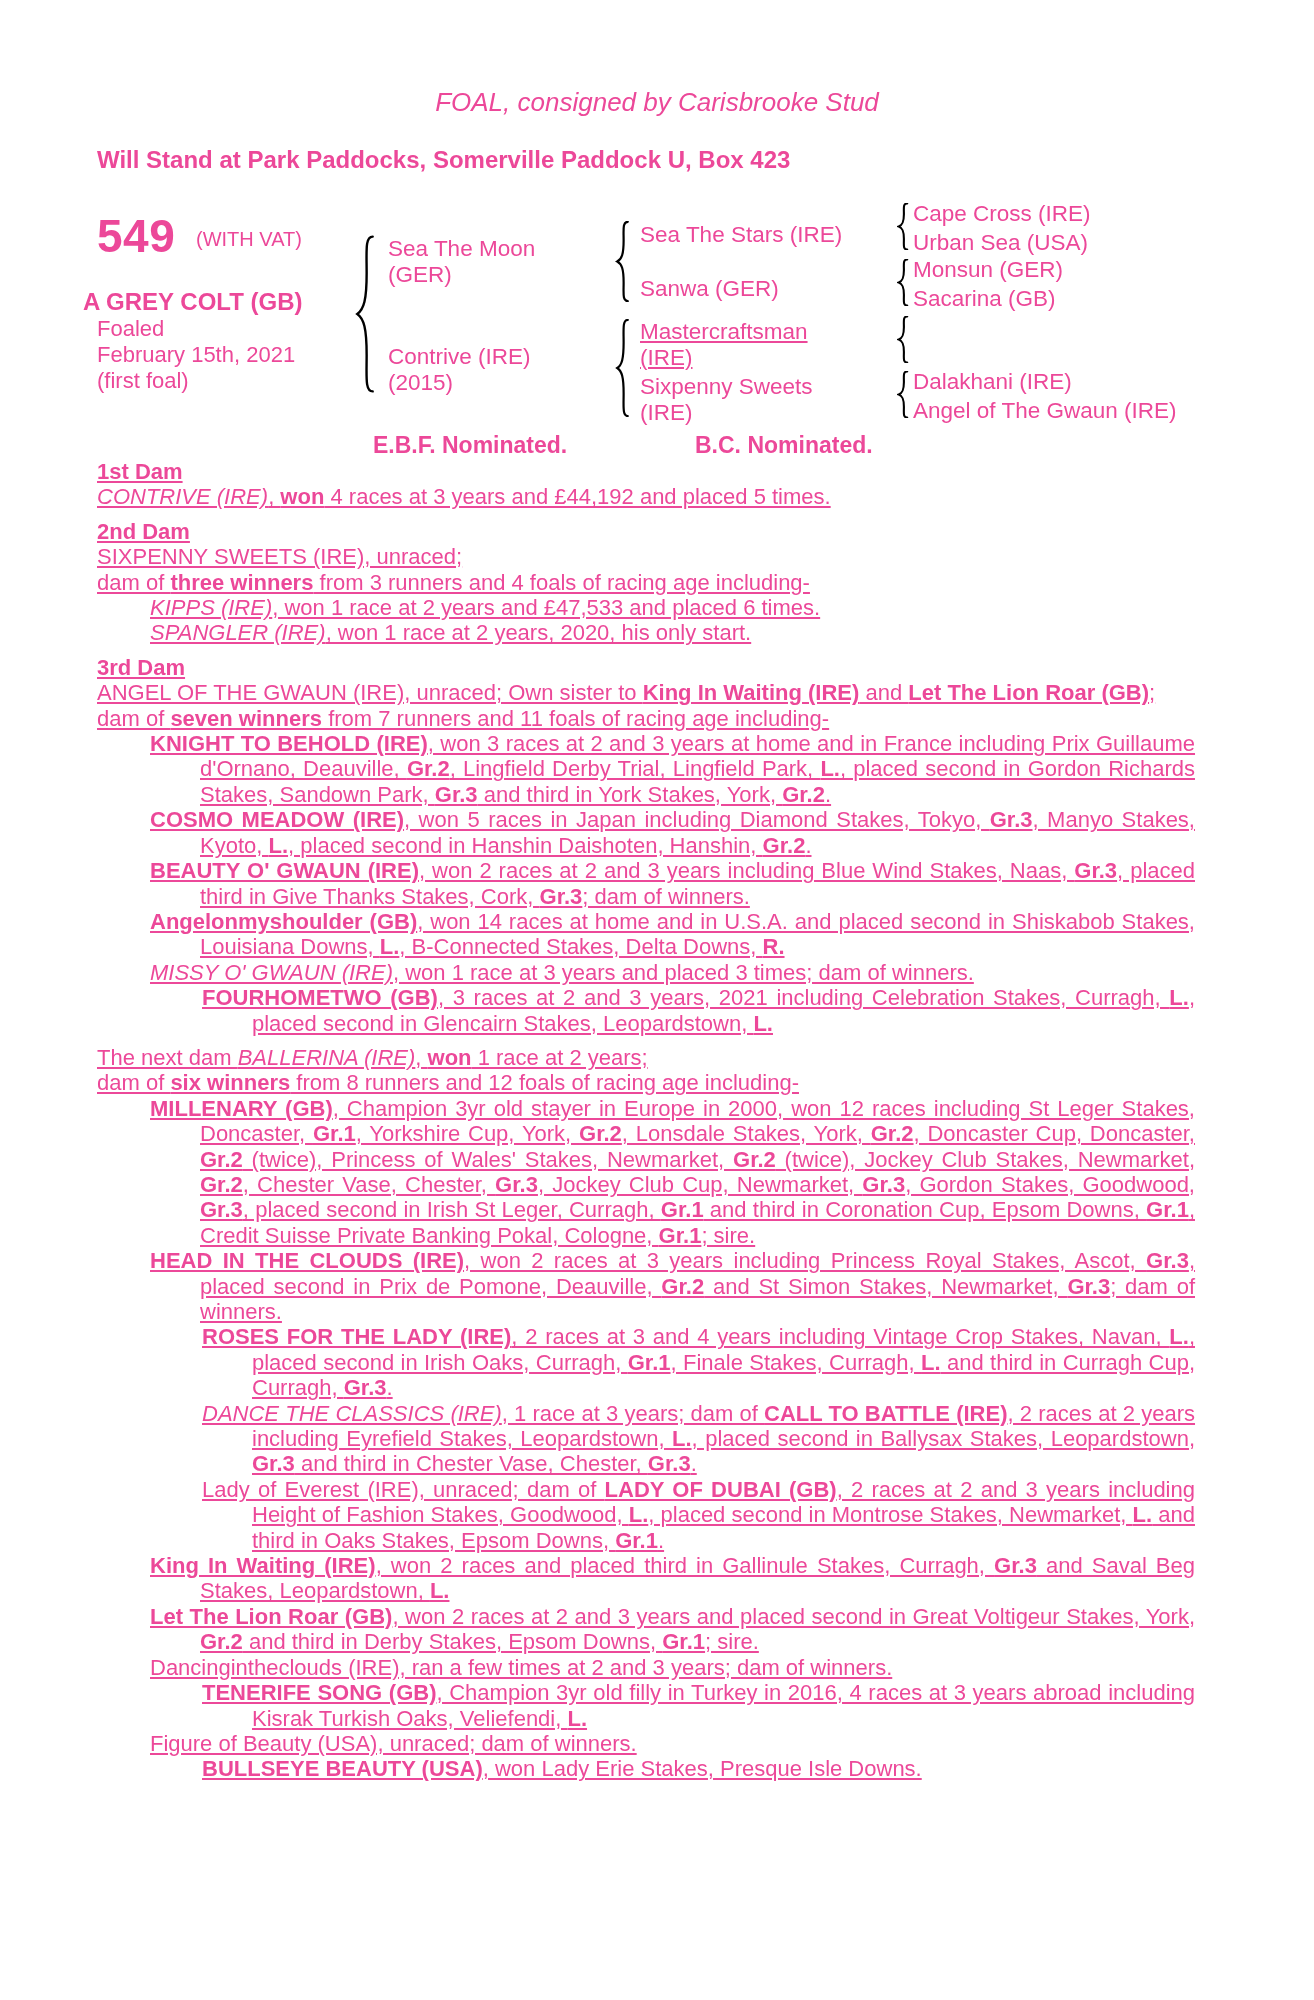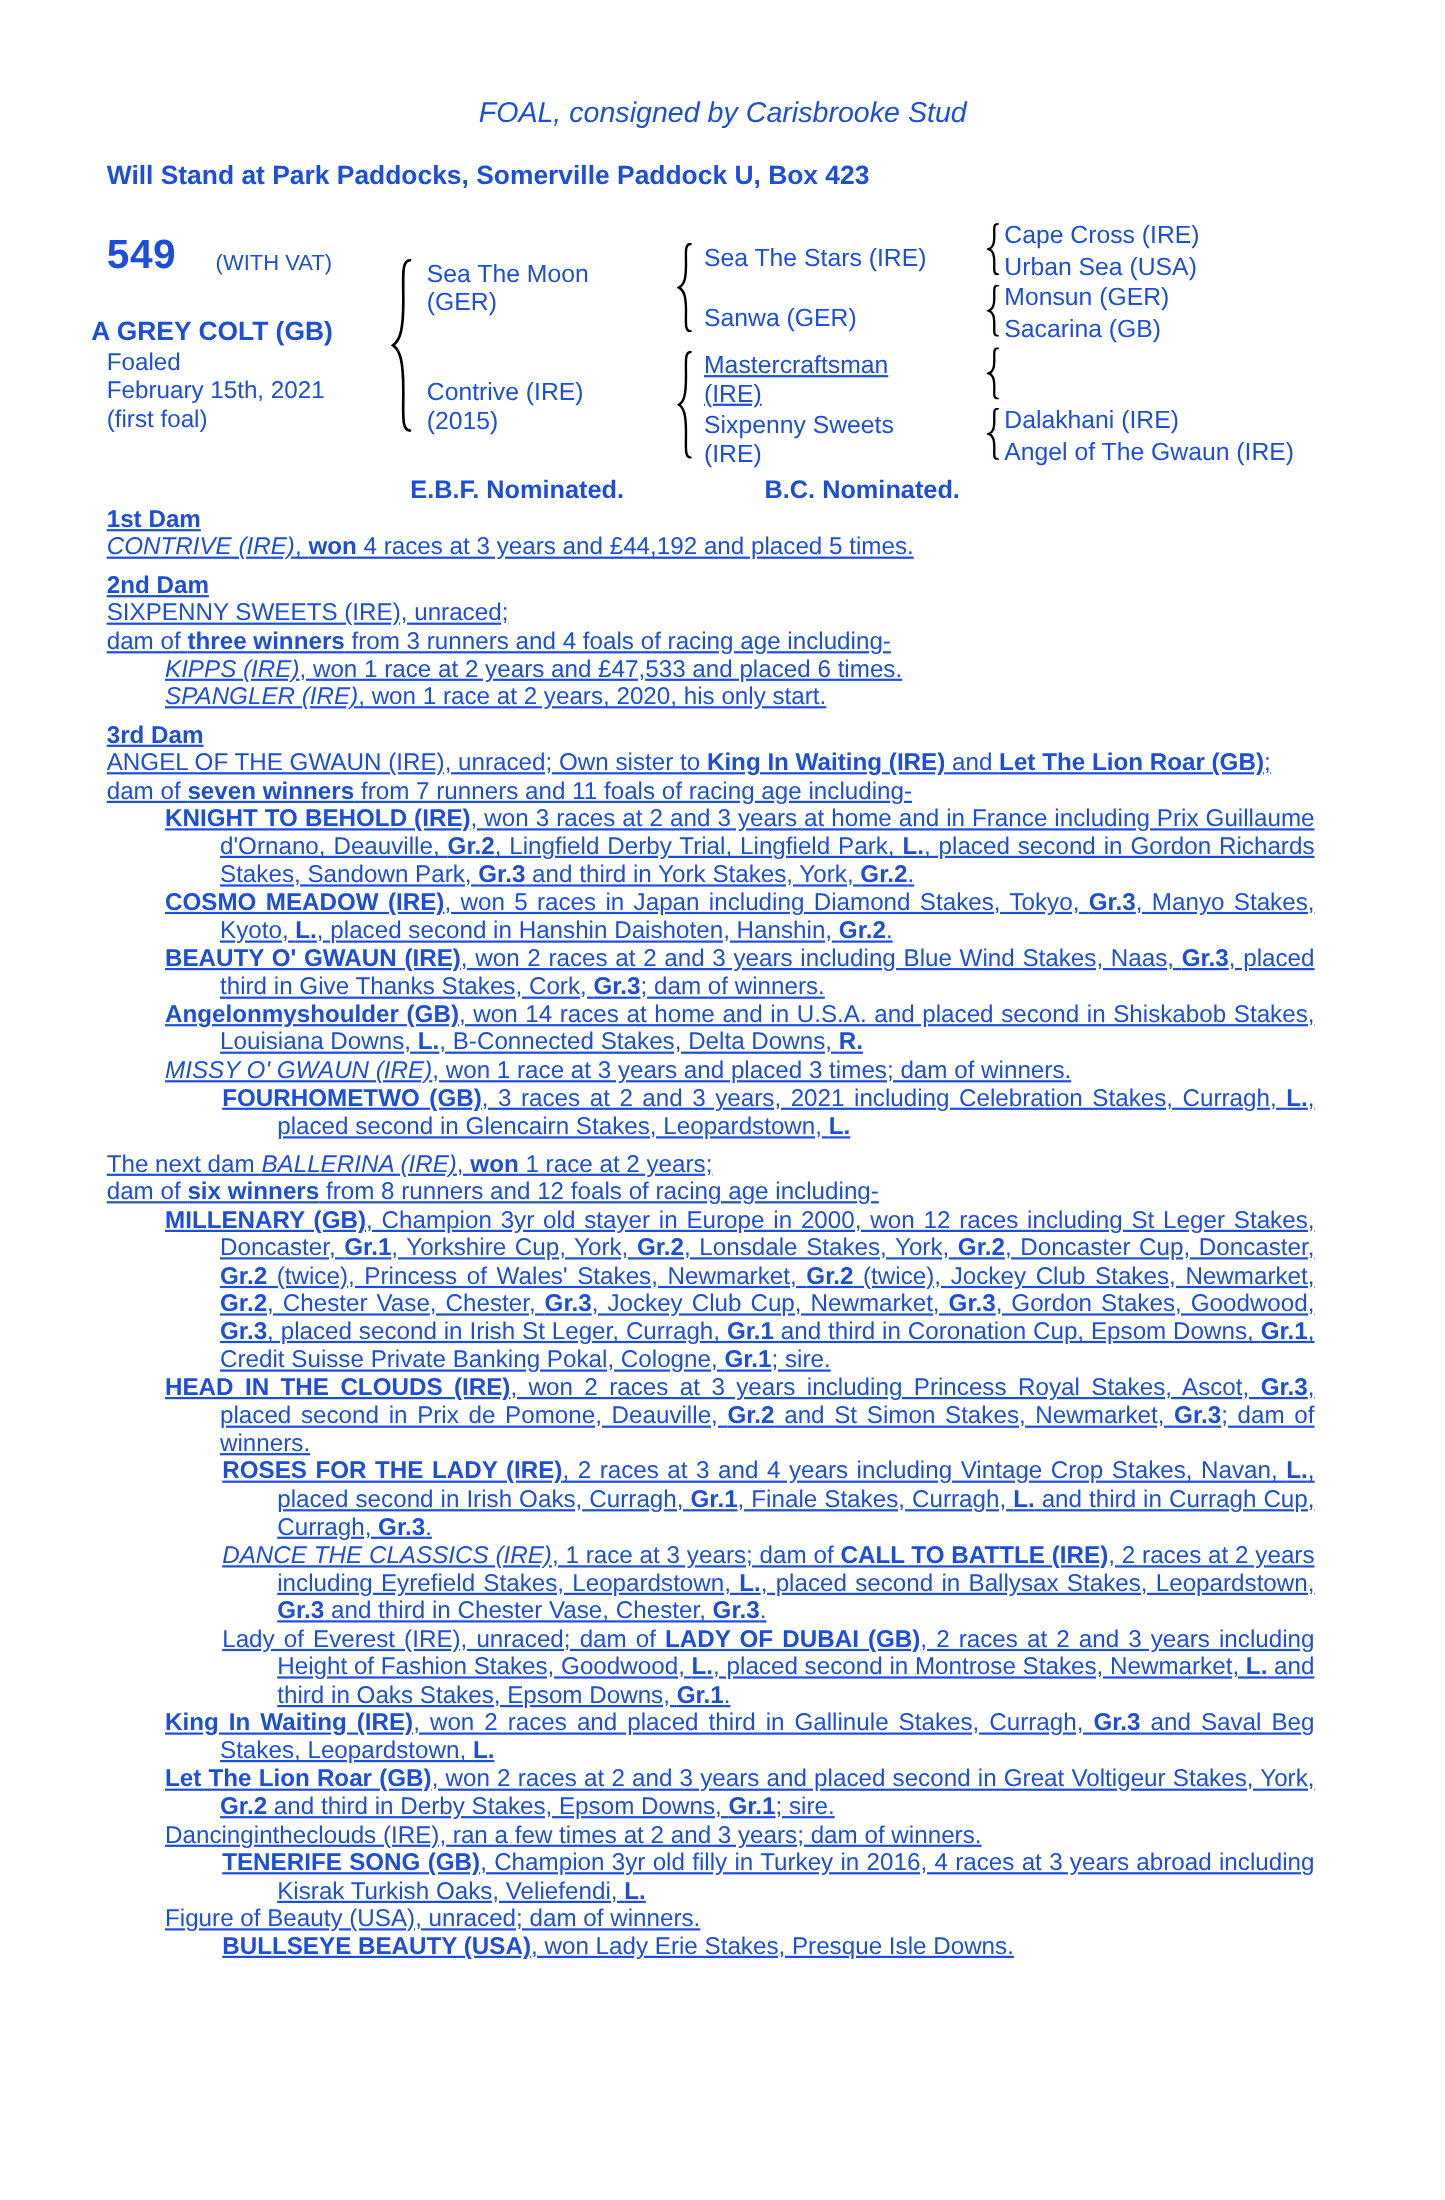--- a/index.html
+++ b/index.html
@@ -1,24 +1,24 @@
 <!DOCTYPE html>
 <html><head>
 <meta charset="utf-8">
 <style>
   html,body{margin:0;padding:0;background:#e8e8e8;}
   .sheet{
     position:relative; width:1314px; height:2000px; background:#ffffff;
-    font-family:"Liberation Sans","DejaVu Sans",sans-serif; color:#1d4ed8;
+    font-family:"Liberation Sans","DejaVu Sans",sans-serif; color:#ec4899;
     margin:0 auto; overflow:hidden;
   }
   .abs{position:absolute;}
   .page-title{top:88px; left:0; width:100%; text-align:center; font-style:italic; font-size:26px; line-height:1.1;}
   .stand-line{top:147px; left:97px; font-weight:bold; font-size:24px; line-height:1.1;}
-  .lot-number{top:213px; left:97px; font-weight:bold; font-size:37px; line-height:1; letter-spacing:0.5px;}
+  .lot-number{top:213px; left:97px; font-weight:bold; font-size:46px; line-height:1; letter-spacing:0.5px;}
   .vat-note{top:228px; left:196px; font-size:20px; line-height:1.1;}
   .horse-name{top:289px; left:83px; font-weight:bold; font-size:24px; line-height:1.1;}
   .lot-line{left:97px; font-size:22px; line-height:1.1;}
   .foaled-label{top:317px;}
   .foaled-date{top:343px;}
   .foal-note{top:369px;}
 
   .ped{font-size:22.5px; line-height:25.5px; white-space:nowrap;}
   .ped-sire{left:388px; top:236px; line-height:26px;}
   .ped-dam{left:388px; top:344px; line-height:26px;}

